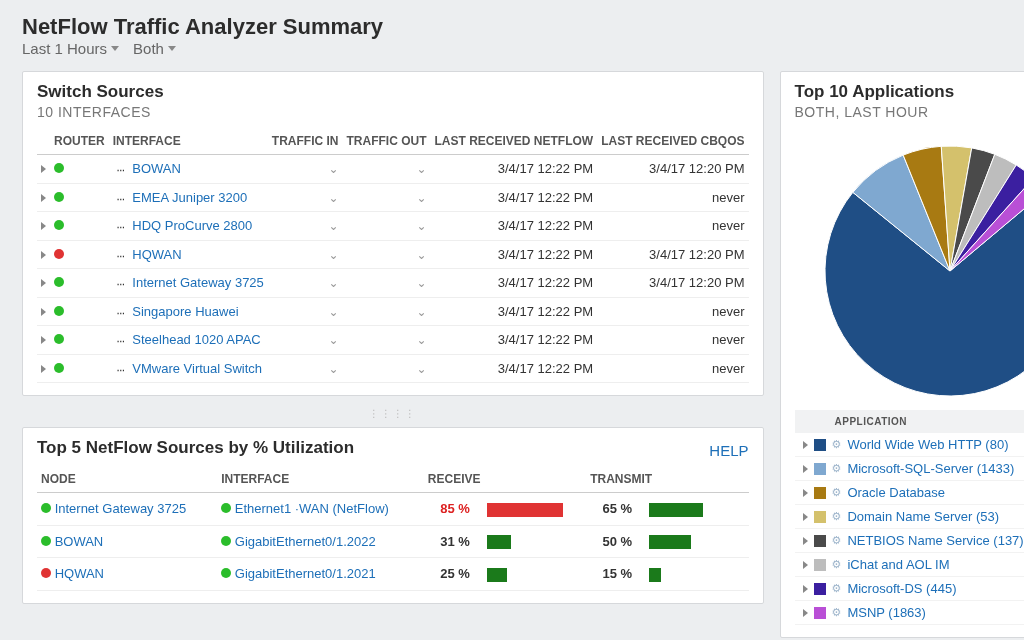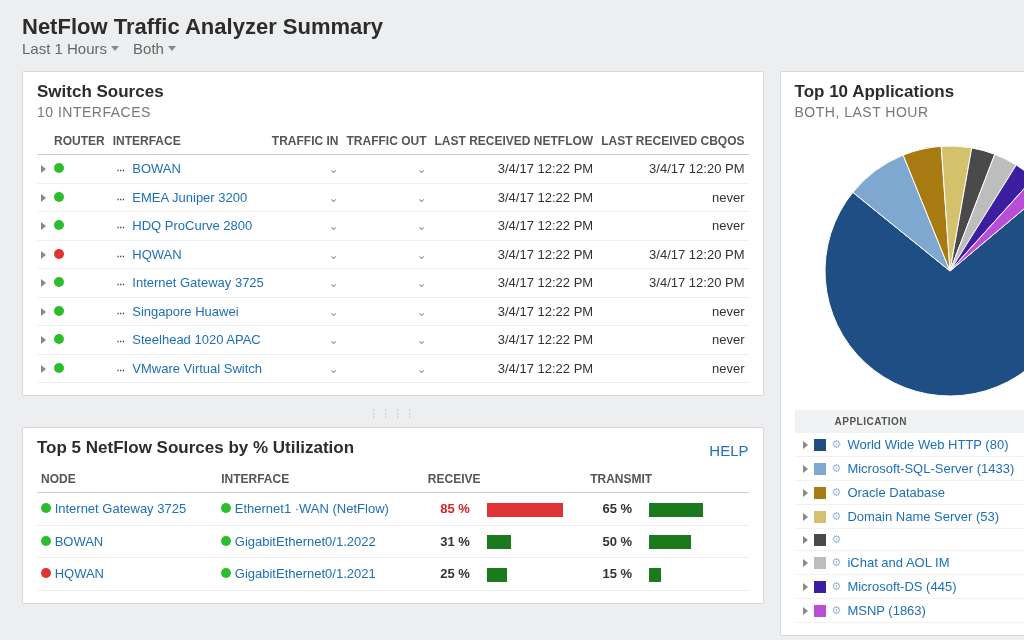--- a/index.html
+++ b/index.html
@@ -238,20 +238,21 @@
             <div class="legend-row">
               <span class="caret-r"></span>
               <span class="swatch" style="background:#d4c16c"></span>
               <span class="gear">⚙</span>
               <span class="link">Domain Name Server (53)</span>
             </div>
             <div class="legend-row">
               <span class="caret-r"></span>
               <span class="swatch" style="background:#4a4a4a"></span>
               <span class="gear">⚙</span>
+              <span class="link">NETBIOS Name Service (137)</span>
             </div>
             <div class="legend-row">
               <span class="caret-r"></span>
               <span class="swatch" style="background:#bdbdbd"></span>
               <span class="gear">⚙</span>
               <span class="link">iChat and AOL IM</span>
             </div>
             <div class="legend-row">
               <span class="caret-r"></span>
               <span class="swatch" style="background:#3b1fa0"></span>

